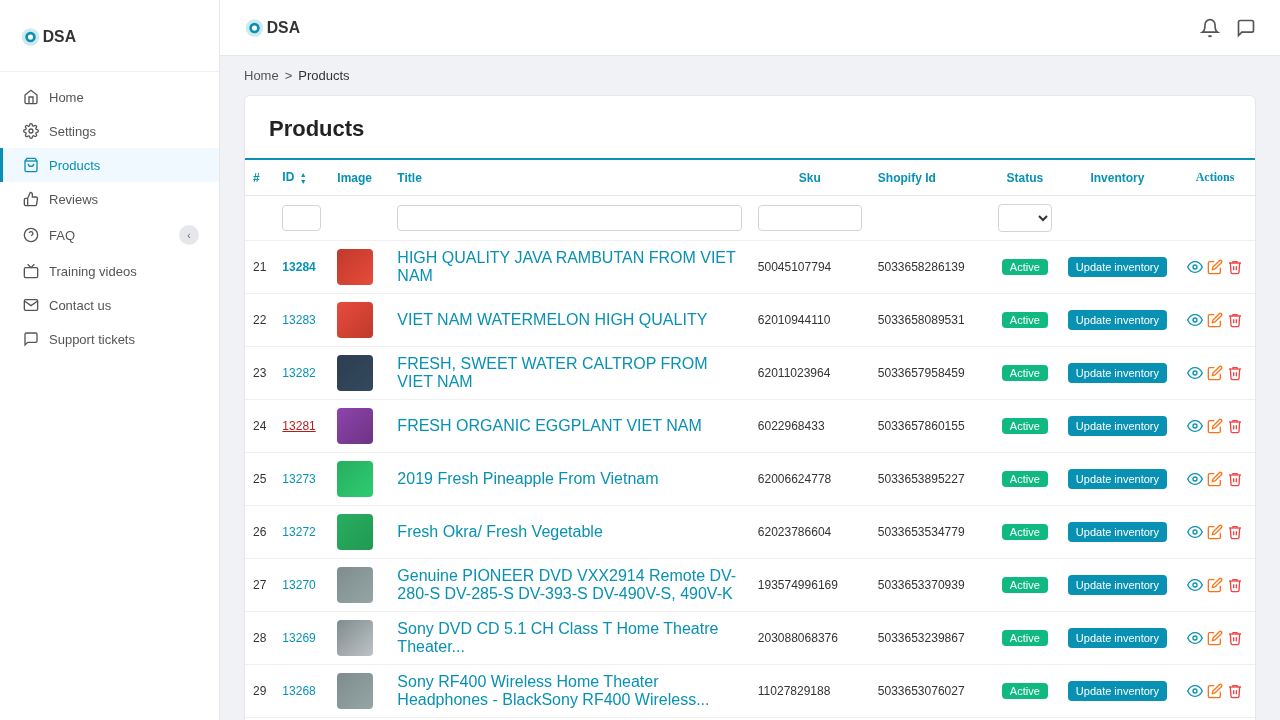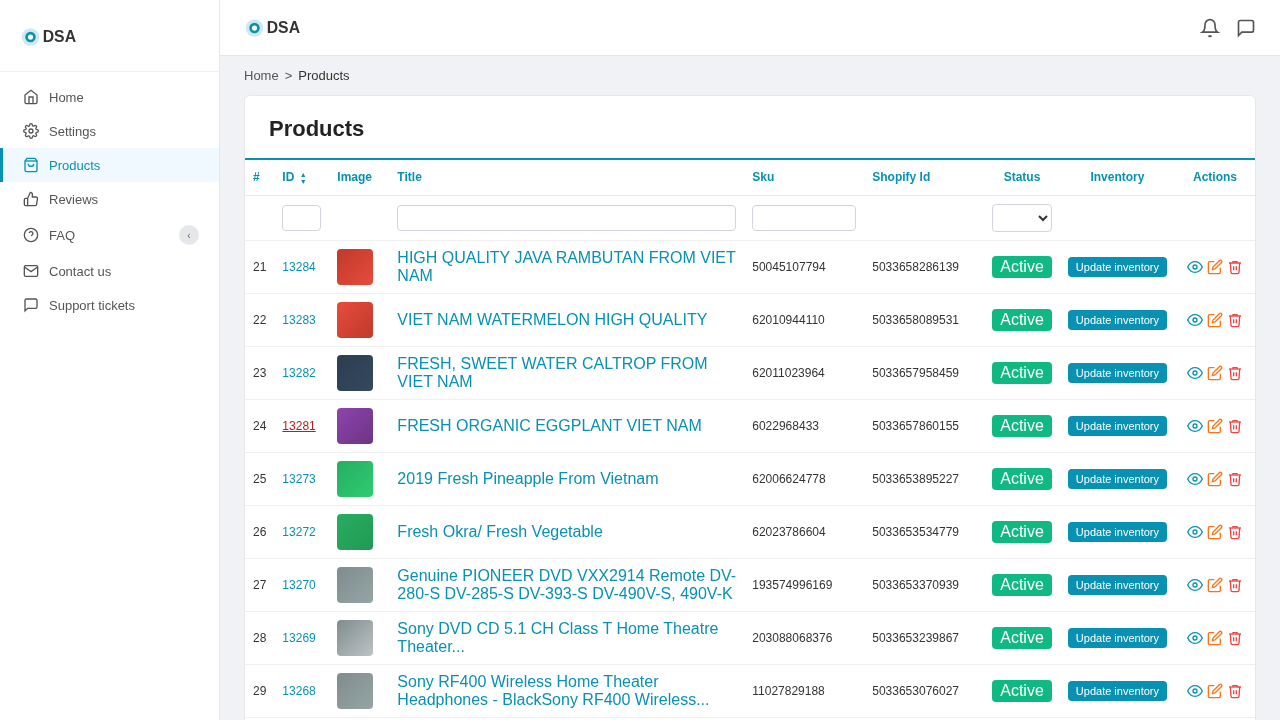--- a/index.html
+++ b/index.html
@@ -40,38 +40,38 @@
 
     
     .products-table { width: 100%; border-collapse: collapse; }
     .products-table th { padding: 10px 8px; text-align: left; font-size: 12px; font-weight: 600; color: #0891b2; border-bottom: 1px solid #e5e7eb; white-space: nowrap; }
     .products-table th.center { text-align: center; }
     .products-table td { padding: 8px 8px; border-bottom: 1px solid #f0f0f0; vertical-align: middle; font-size: 12px; color: #333; }
     .products-table .th-num { width: 28px; }
     .products-table .th-id { width: 55px; }
     .products-table .th-image { width: 60px; }
     .products-table .th-title { }
-    .products-table .th-sku { width: 120px; }
+    .products-table .th-sku { width: 120px; text-align: center; }
     .products-table .th-shopify { width: 120px; margin-left: 48px; }
     .products-table .th-status { width: 70px; text-align: center; }
     .products-table .th-inventory { width: 110px; text-align: center; }
-    .products-table .th-actions { width: 80px; text-align: center; }
+    .products-table .th-actions { width: 80px; text-align: center; font-family: Liberation Serif, serif; }
 
     
     .filter-input { width: 100%; padding: 5px 8px; border: 1px solid #d1d5db; border-radius: 4px; font-size: 12px; color: #333; }
     .filter-select { width: 100%; padding: 5px 4px; border: 1px solid #d1d5db; border-radius: 4px; font-size: 12px; color: #333; background: #fff; }
 
     
     .product-img { width: 36px; height: 36px; object-fit: cover; border-radius: 4px; background: #f0f0f0; display: flex; align-items: center; justify-content: center; font-size: 10px; color: #999; overflow: hidden; }
 
     
     .product-title-link { color: #0891b2; text-decoration: none; font-size: 16px; }
 
     
-    .badge-active { background: #10b981; color: #fff; padding: 2px 8px; border-radius: 4px; font-size: 16px; font-weight: 500; display: inline-block; }
+    .badge-active { background: #10b981; color: #fff; padding: 2px 8px; border-radius: 4px; font-size: 11px; font-weight: 500; display: inline-block; }
 
     
     .btn-update-inventory { background: #0891b2; color: #fff; border: none; padding: 4px 8px; border-radius: 4px; font-size: 11px; cursor: pointer; white-space: nowrap; }
 
     
     .action-icons { display: flex; align-items: center; gap: 4px; justify-content: center; }
     .action-icon { width: 16px; height: 16px; cursor: pointer; color: #0891b2; flex-shrink: 0; }
     .action-icon.red { color: #ef4444; }
     .action-icon.orange { color: #f97316; }
 
@@ -140,20 +140,27 @@
         <span>Reviews</span>
       </div>
       <div class="nav-item">
         <svg class="nav-icon" viewBox="0 0 24 24" fill="none" stroke="currentColor" stroke-width="2">
             <circle cx="12" cy="12" r="10"></circle>
             <path d="M9.09 9a3 3 0 0 1 5.83 1c0 2-3 3-3 3"></path>
             <line x1="12" y1="17" x2="12.01" y2="17"></line>
           </svg>
         <span>FAQ</span>
         <div class="nav-collapse-btn">‹</div>
+      </div>
+      <div class="nav-item">
+        <svg class="nav-icon" viewBox="0 0 24 24" fill="none" stroke="currentColor" stroke-width="2">
+            <rect x="2" y="7" width="20" height="15" rx="2" ry="2"></rect>
+            <polyline points="17 2 12 7 7 2"></polyline>
+          </svg>
+        <span>Training videos</span>
       </div>
       <div class="nav-item">
         <svg class="nav-icon" viewBox="0 0 24 24" fill="none" stroke="currentColor" stroke-width="2">
             <path d="M4 4h16c1.1 0 2 .9 2 2v12c0 1.1-.9 2-2 2H4c-1.1 0-2-.9-2-2V6c0-1.1.9-2 2-2z"></path>
             <polyline points="22,6 12,13 2,6"></polyline>
           </svg>
         <span>Contact us</span>
       </div>
       <div class="nav-item">
         <svg class="nav-icon" viewBox="0 0 24 24" fill="none" stroke="currentColor" stroke-width="2">
@@ -225,21 +232,21 @@
                 <td><input class="filter-input" type="text" style=""></td>
                 <td></td>
                 <td><select class="filter-select"><option value=""></option></select></td>
                 <td></td>
                 <td></td>
               </tr>
             </thead>
             <tbody id="products-tbody">
             <tr>
       <td>21</td>
-      <td style="color:#0891b2;">13284</td>
+      <td style="color:#0891b2;font-weight:bold;">13284</td>
       <td>
         <div class="product-img img-rambutan"></div>
       </td>
       <td>
         <a class="product-title-link" href="#">HIGH QUALITY JAVA RAMBUTAN FROM VIET NAM</a>
       </td>
       <td>50045107794</td>
       <td>5033658286139</td>
       <td style="text-align:center;">
         <span class="badge-active">Active</span>

